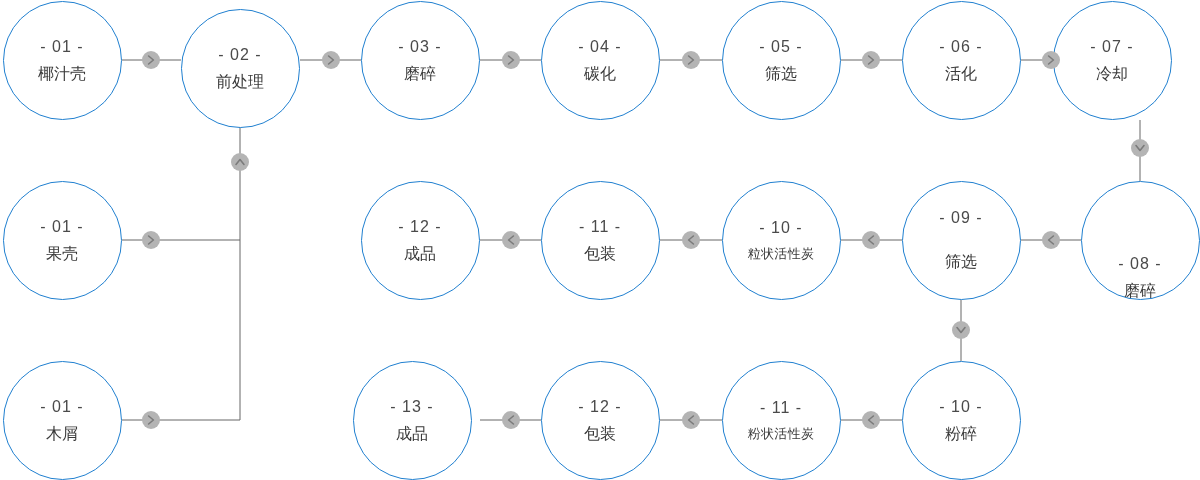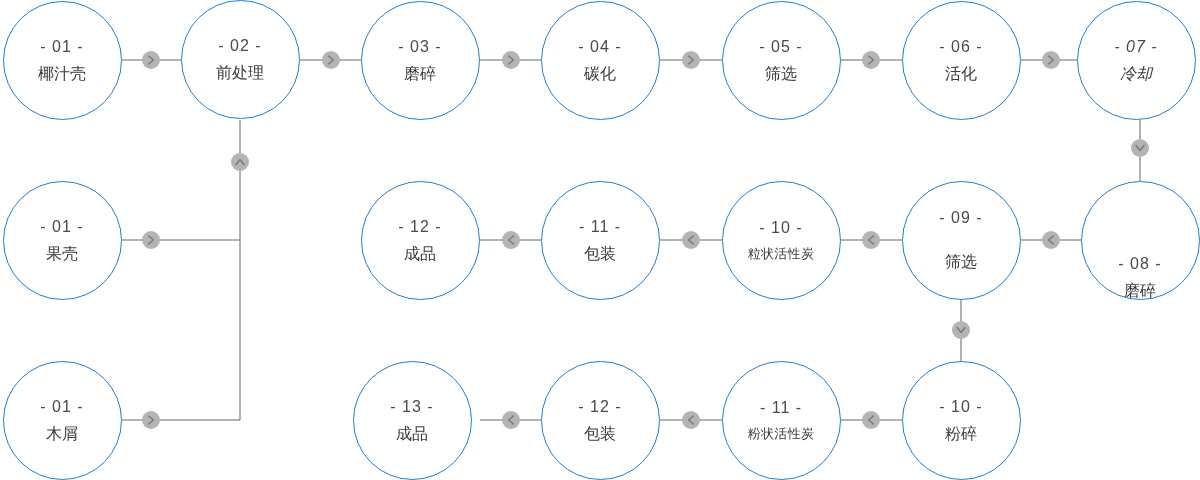--- a/index.html
+++ b/index.html
@@ -163,41 +163,41 @@
     </div>
     <div class="marker" style="left: 151px; top: 420px; background: rgb(180, 180, 180);">
       <svg width="14" height="14" viewBox="-7 -7 14 14">
         <path d="M -2.4,-4 L 2.4,0 L -2.4,4" fill="none" stroke="#7b7b7b" stroke-width="1.6" stroke-linecap="round" stroke-linejoin="round"></path>
       </svg>
     </div>
     <div class="node" style="left: 62px; top: 60px; border-color: rgb(32, 128, 208);">
       <div class="num">- 01 -</div>
       <div class="label">椰汁壳</div>
     </div>
-    <div class="node" style="left: 240px; top: 59px; border-color: rgb(32, 128, 208);">
+    <div class="node" style="left: 240px; top: 68px; border-color: rgb(32, 128, 208);">
       <div class="num">- 02 -</div>
       <div class="label">前处理</div>
     </div>
     <div class="node" style="left: 420px; top: 60px; border-color: rgb(32, 128, 208);">
       <div class="num">- 03 -</div>
       <div class="label">磨碎</div>
     </div>
     <div class="node" style="left: 600px; top: 60px; border-color: rgb(32, 128, 208);">
       <div class="num">- 04 -</div>
       <div class="label">碳化</div>
     </div>
     <div class="node" style="left: 781px; top: 60px; border-color: rgb(32, 128, 208);">
       <div class="num">- 05 -</div>
       <div class="label">筛选</div>
     </div>
     <div class="node" style="left: 961px; top: 60px; border-color: rgb(32, 128, 208);">
       <div class="num">- 06 -</div>
       <div class="label">活化</div>
     </div>
-    <div class="node" style="left: 1136px; top: 60px; border-color: rgb(32, 128, 208); font-style: italic;">
+    <div class="node" style="left: 1112px; top: 60px; border-color: rgb(32, 128, 208);">
       <div class="num">- 07 -</div>
       <div class="label">冷却</div>
     </div>
     <div class="node" style="left: 62px; top: 240px; border-color: rgb(32, 128, 208);">
       <div class="num">- 01 -</div>
       <div class="label">果壳</div>
     </div>
     <div class="node" style="left: 420px; top: 240px; border-color: rgb(32, 128, 208);">
       <div class="num">- 12 -</div>
       <div class="label">成品</div>

